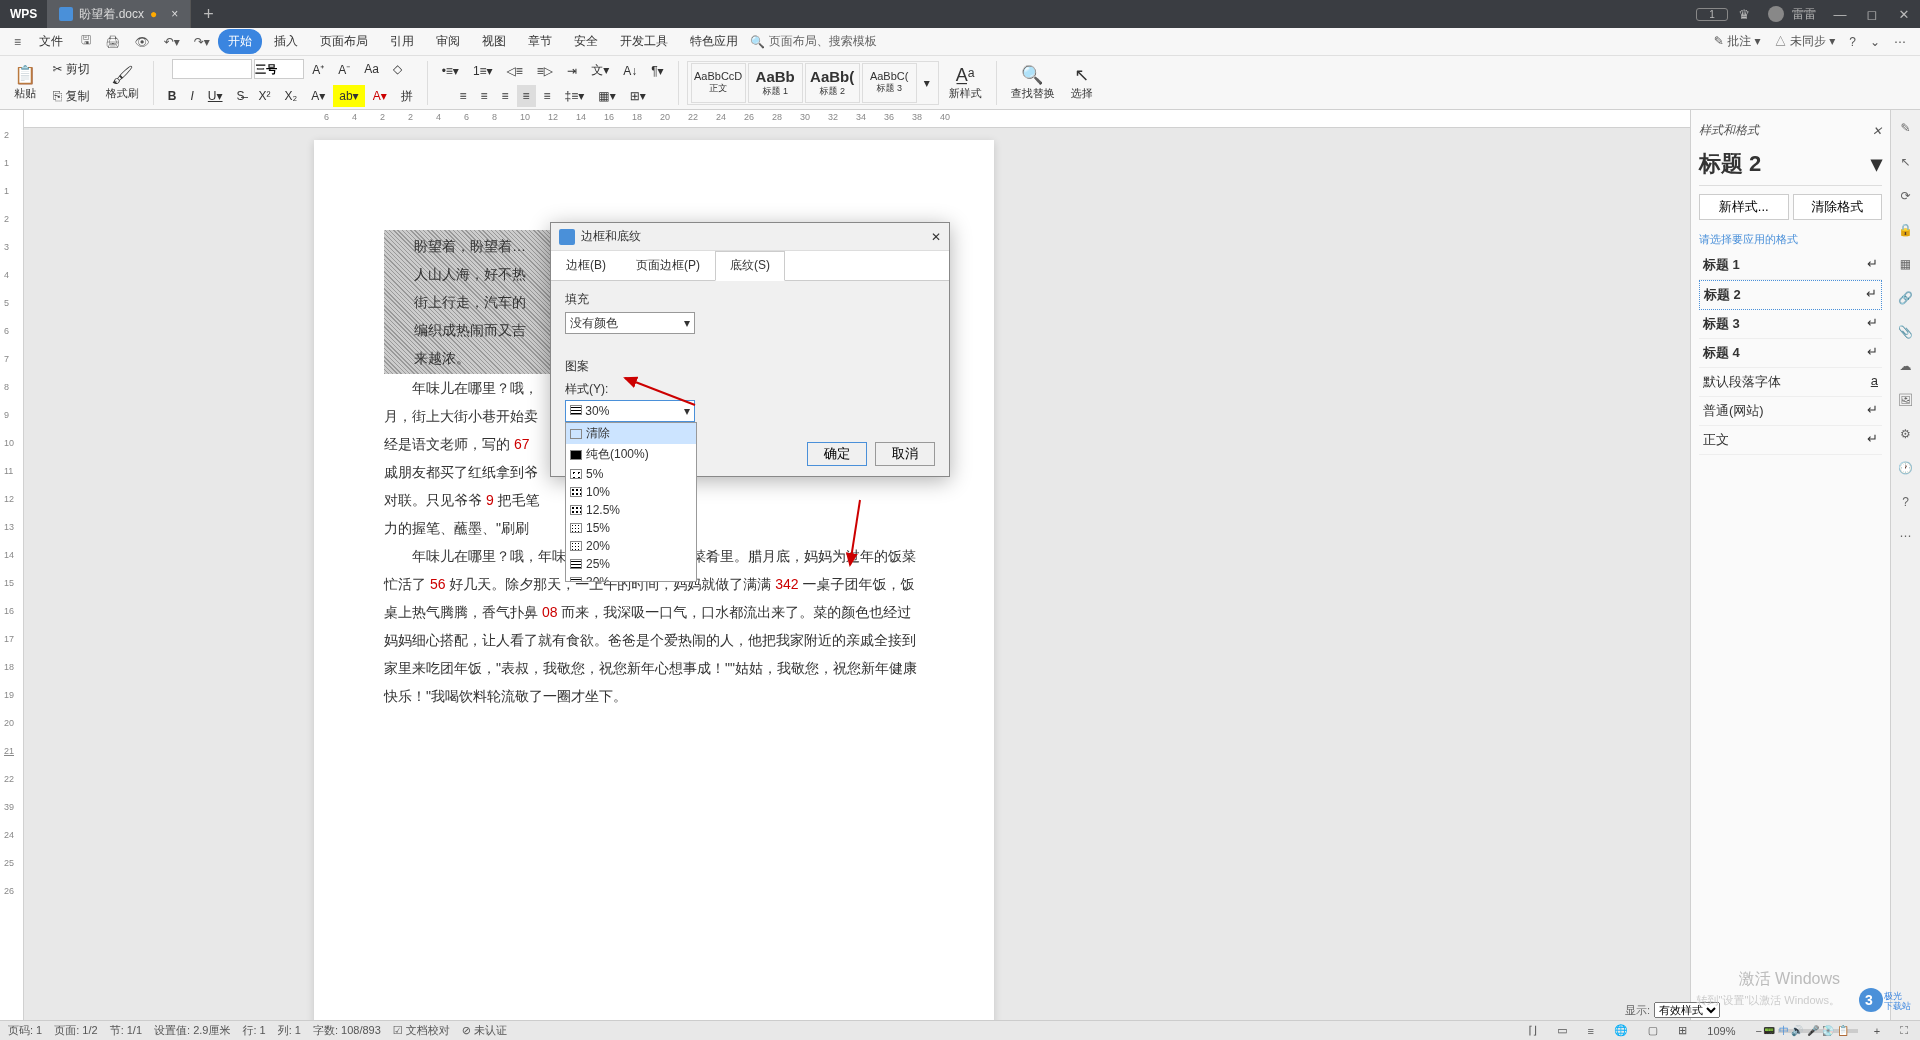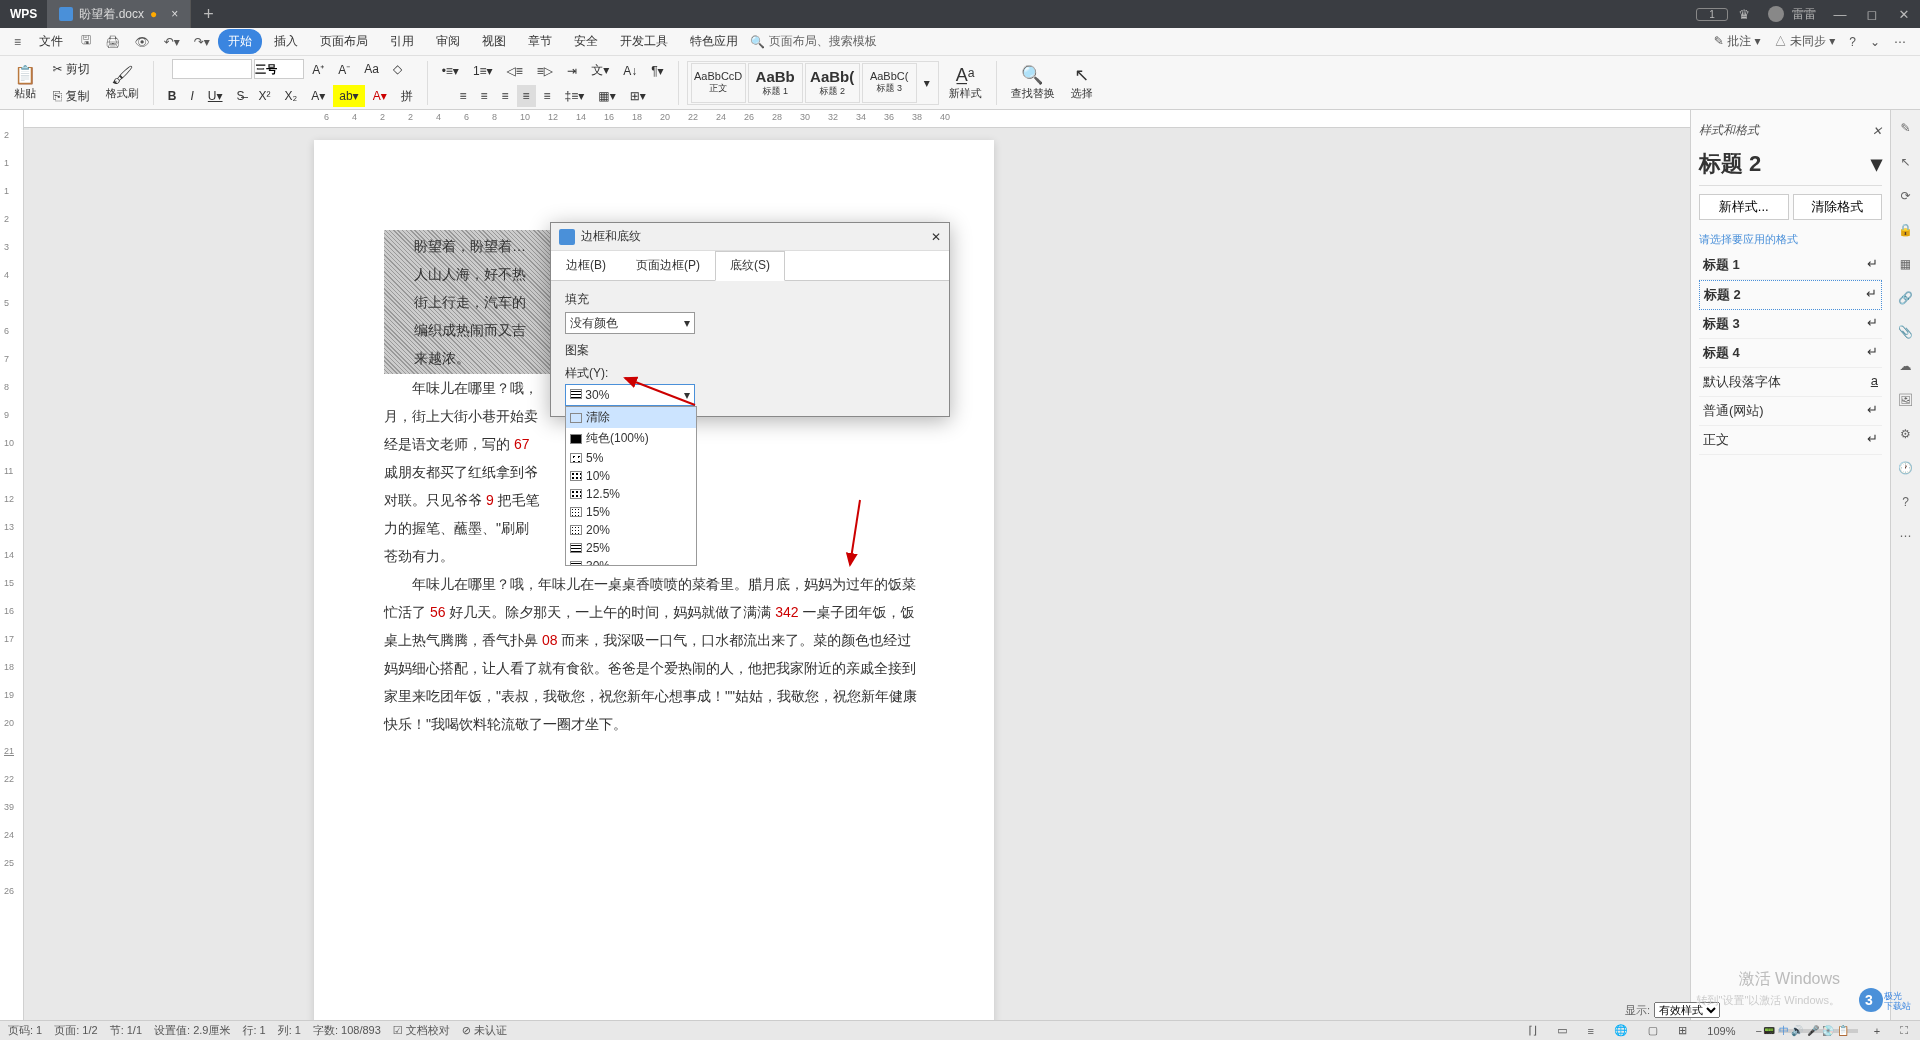--- a/index.html
+++ b/index.html
@@ -318,21 +318,20 @@
         <p>街上行走，汽车的</p>
         <p>编织成热闹而又吉</p>
         <p>来越浓。</p>
       </div>
       <p><span>年味儿在哪里？哦，</span></p>
       <p style="text-indent:0"><span>月，街上大街小巷开始卖</span></p>
       <p style="text-indent:0"><span>经是语文老师，写的 </span><span class="red">67</span></p>
       <p style="text-indent:0"><span>戚朋友都买了红纸拿到爷</span></p>
       <p style="text-indent:0"><span>对联。只见爷爷 </span><span class="red">9</span><span> 把毛笔</span></p>
       <p style="text-indent:0"><span>力的握笔、蘸墨、"刷刷</span></p>
-      <p style="text-indent:0"><span>苍劲有力。</span></p>
       <p><span>年味儿在哪里？哦，年味儿在一桌桌香喷喷的菜肴里。腊月底，妈妈为过年的饭菜忙活了 </span><span class="red">56</span><span> 好几天。除夕那天，一上午的时间，妈妈就做了满满 </span><span class="red">342</span><span> 一桌子团年饭，饭桌上热气腾腾，香气扑鼻 </span><span class="red">08</span><span> 而来，我深吸一口气，口水都流出来了。菜的颜色也经过妈妈细心搭配，让人看了就有食欲。爸爸是个爱热闹的人，他把我家附近的亲戚全接到家里来吃团年饭，"表叔，我敬您，祝您新年心想事成！""姑姑，我敬您，祝您新年健康快乐！"我喝饮料轮流敬了一圈才坐下。</span></p>
     </div>
   </div>
 
   <div class="rightpanel">
     <div class="hdr">
       <span>样式和格式</span>
       <span>✕</span>
     </div>
     <div class="title2">
@@ -399,21 +398,21 @@
       </div>
     <span>✕</span>
   </div>
   <div class="tabs">
     <span class="dtab">边框(B)</span>
     <span class="dtab">页面边框(P)</span>
     <span class="dtab active">底纹(S)</span>
   </div>
   <div class="body">
     <div class="left">
-      <div style="margin-bottom:8px">
+      <div style="margin-bottom:24px">
         <div style="margin-bottom:4px">填充</div>
         <div class="combo">
             <span>没有颜色</span>
             <span>▾</span>
           </div>
       </div>
       <div>
         <div style="margin-bottom:6px">图案</div>
         <div style="margin-bottom:2px">样式(Y):</div>
         <div class="combo open">
@@ -454,20 +453,24 @@
               <span>25%</span>
             </div>
           <div class="dit">
               <span class="sw" style="background-image:repeating-linear-gradient(0deg,#000 0,#000 1px,#fff 1px,#fff 3px)"></span>
               <span>30%</span>
             </div>
 
         </div>
       </div>
     </div>
+  </div>
+  <div class="dbtns">
+    <button class="primary">确定</button>
+    <button>取消</button>
   </div>
 </div>
 
 <svg class="arrow" style="top:370px;left:615px;width:90px;height:40px">
     <defs>
       <marker id="ah1" markerWidth="8" markerHeight="8" refX="6" refY="3" orient="auto">
         <polygon points="0 0, 7 3, 0 6" fill="#c00"></polygon>
       </marker>
     </defs>
     <line x1="80" y1="35" x2="10" y2="8" stroke="#c00" stroke-width="2" marker-end="url(#ah1)"></line>

